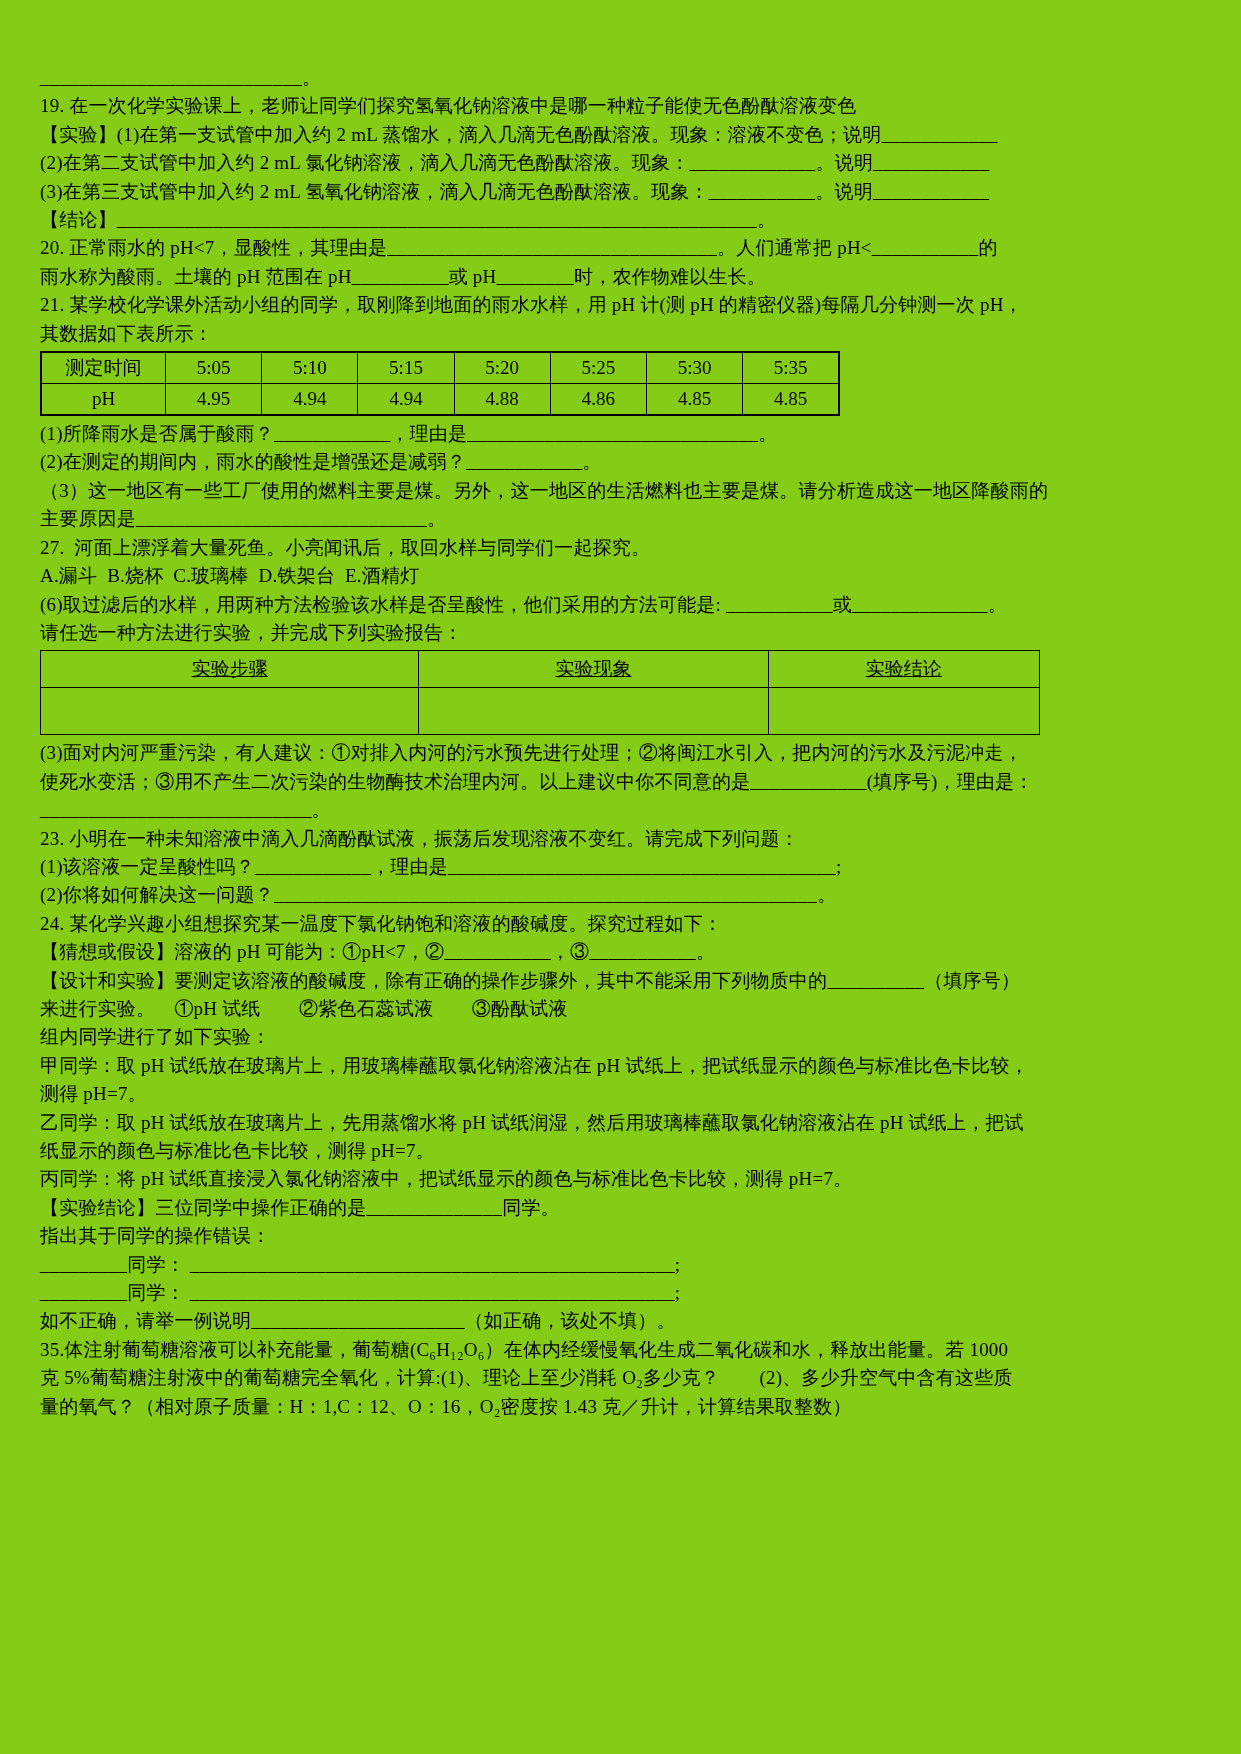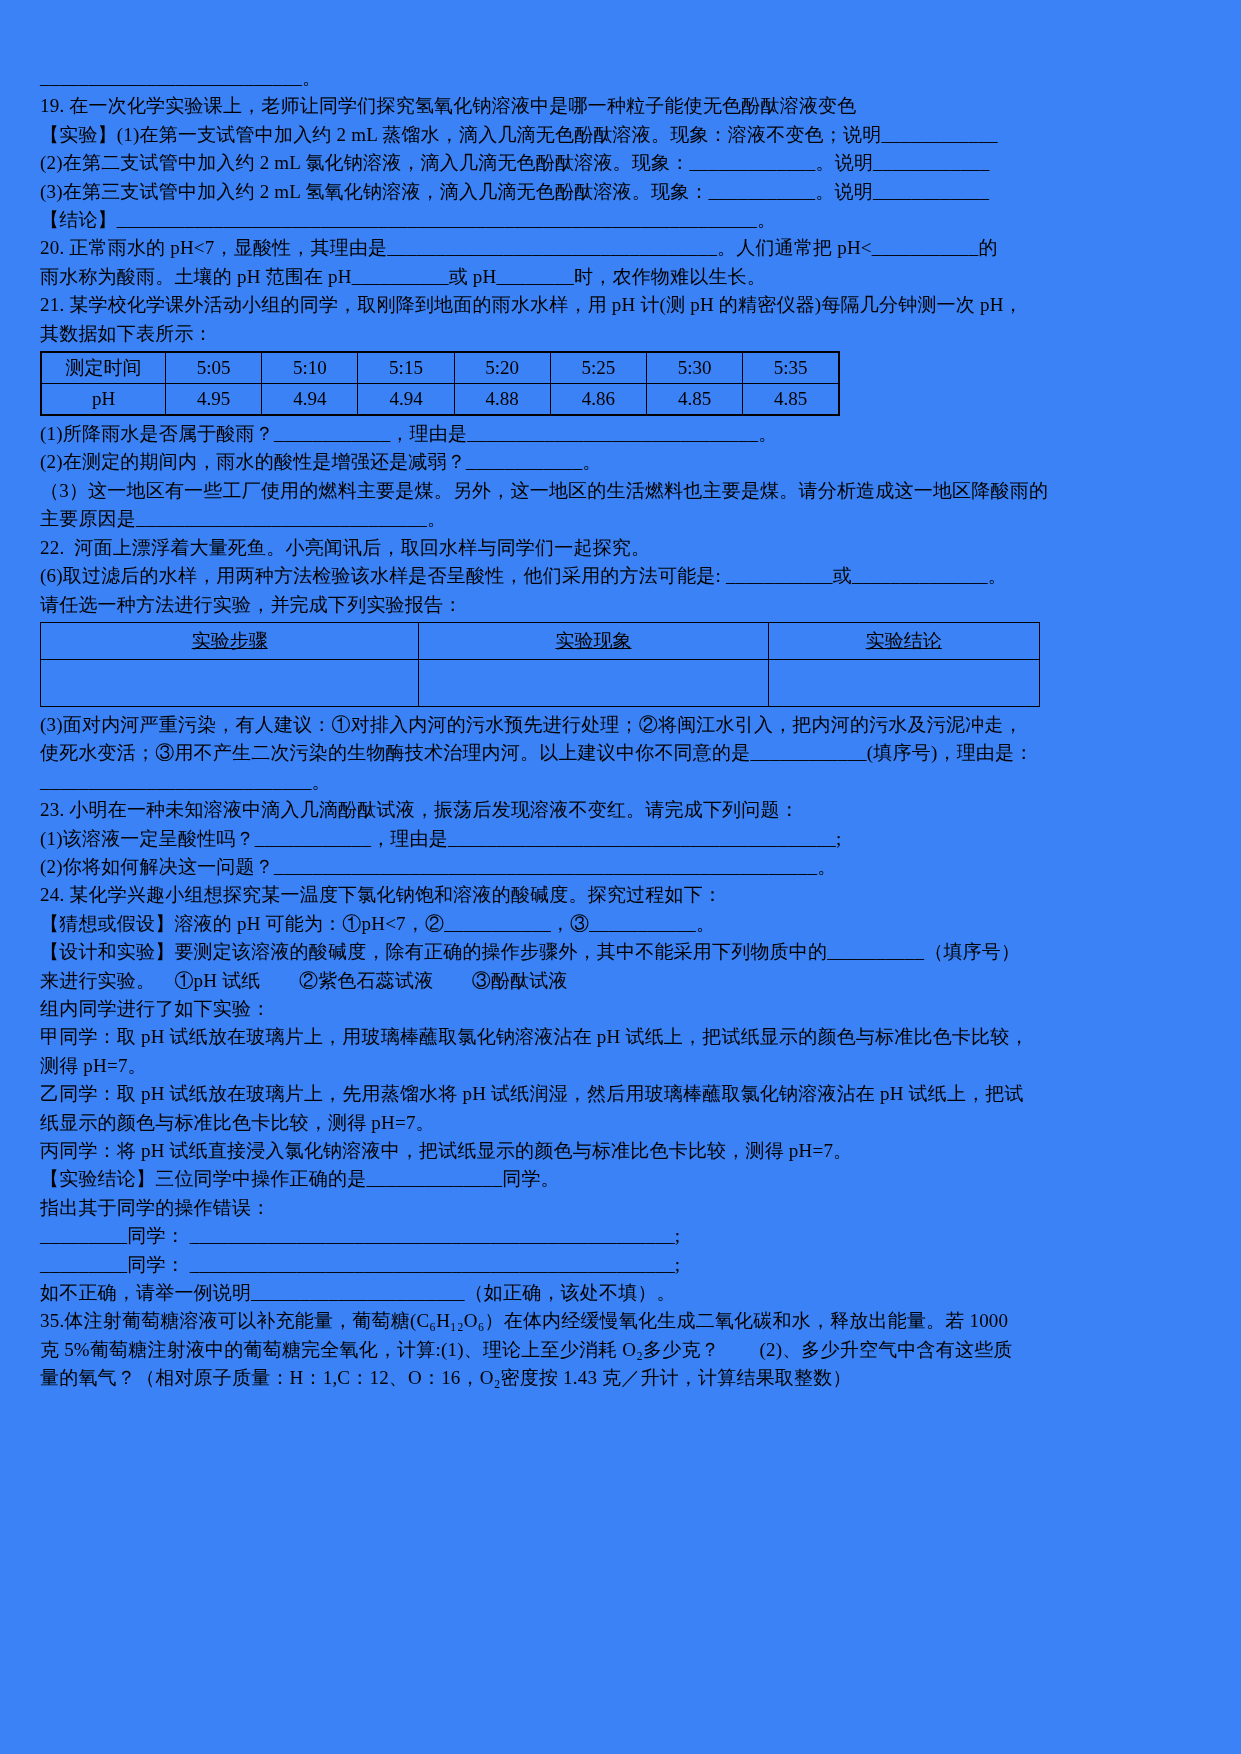--- a/index.html
+++ b/index.html
@@ -1,20 +1,20 @@
 <!DOCTYPE html>
 <html><head>
 <meta charset="utf-8">
 <style>
   html, body { margin: 0; padding: 0; background: #ffffff; }
   .page {
     position: relative;
     width: 1241px;
     height: 1754px;
-    background: #3b82f6;
+    background: #84cc16;
     box-sizing: border-box;
     padding: 64px 138px 0 40px;
     color: #000;
     font-family: "Liberation Serif", "DejaVu Serif", serif;
   }
   p.ln {
     margin: 0;
     font-size: 19px;
     line-height: 28.4px;
     white-space: pre-wrap;
@@ -79,21 +79,22 @@
         <td>4.85</td>
         <td>4.85</td>
       </tr>
     </tbody>
   </table>
 
   <p class="ln">(1)所降雨水是否属于酸雨？____________，理由是______________________________。</p>
   <p class="ln">(2)在测定的期间内，雨水的酸性是增强还是减弱？____________。</p>
   <p class="ln">（3）这一地区有一些工厂使用的燃料主要是煤。另外，这一地区的生活燃料也主要是煤。请分析造成这一地区降酸雨的</p>
   <p class="ln">主要原因是______________________________。</p>
-  <p class="ln">22.  河面上漂浮着大量死鱼。小亮闻讯后，取回水样与同学们一起探究。</p>
+  <p class="ln">27.  河面上漂浮着大量死鱼。小亮闻讯后，取回水样与同学们一起探究。</p>
+  <p class="ln">A.漏斗  B.烧杯  C.玻璃棒  D.铁架台  E.酒精灯</p>
   <p class="ln">(6)取过滤后的水样，用两种方法检验该水样是否呈酸性，他们采用的方法可能是: ___________或______________。</p>
   <p class="ln">请任选一种方法进行实验，并完成下列实验报告：</p>
 
   <table class="doc-table report-table">
     <tbody>
       <tr class="hdr">
         <td style="width:38%">实验步骤</td>
         <td style="width:35%">实验现象</td>
         <td style="width:27%">实验结论</td>
       </tr>

